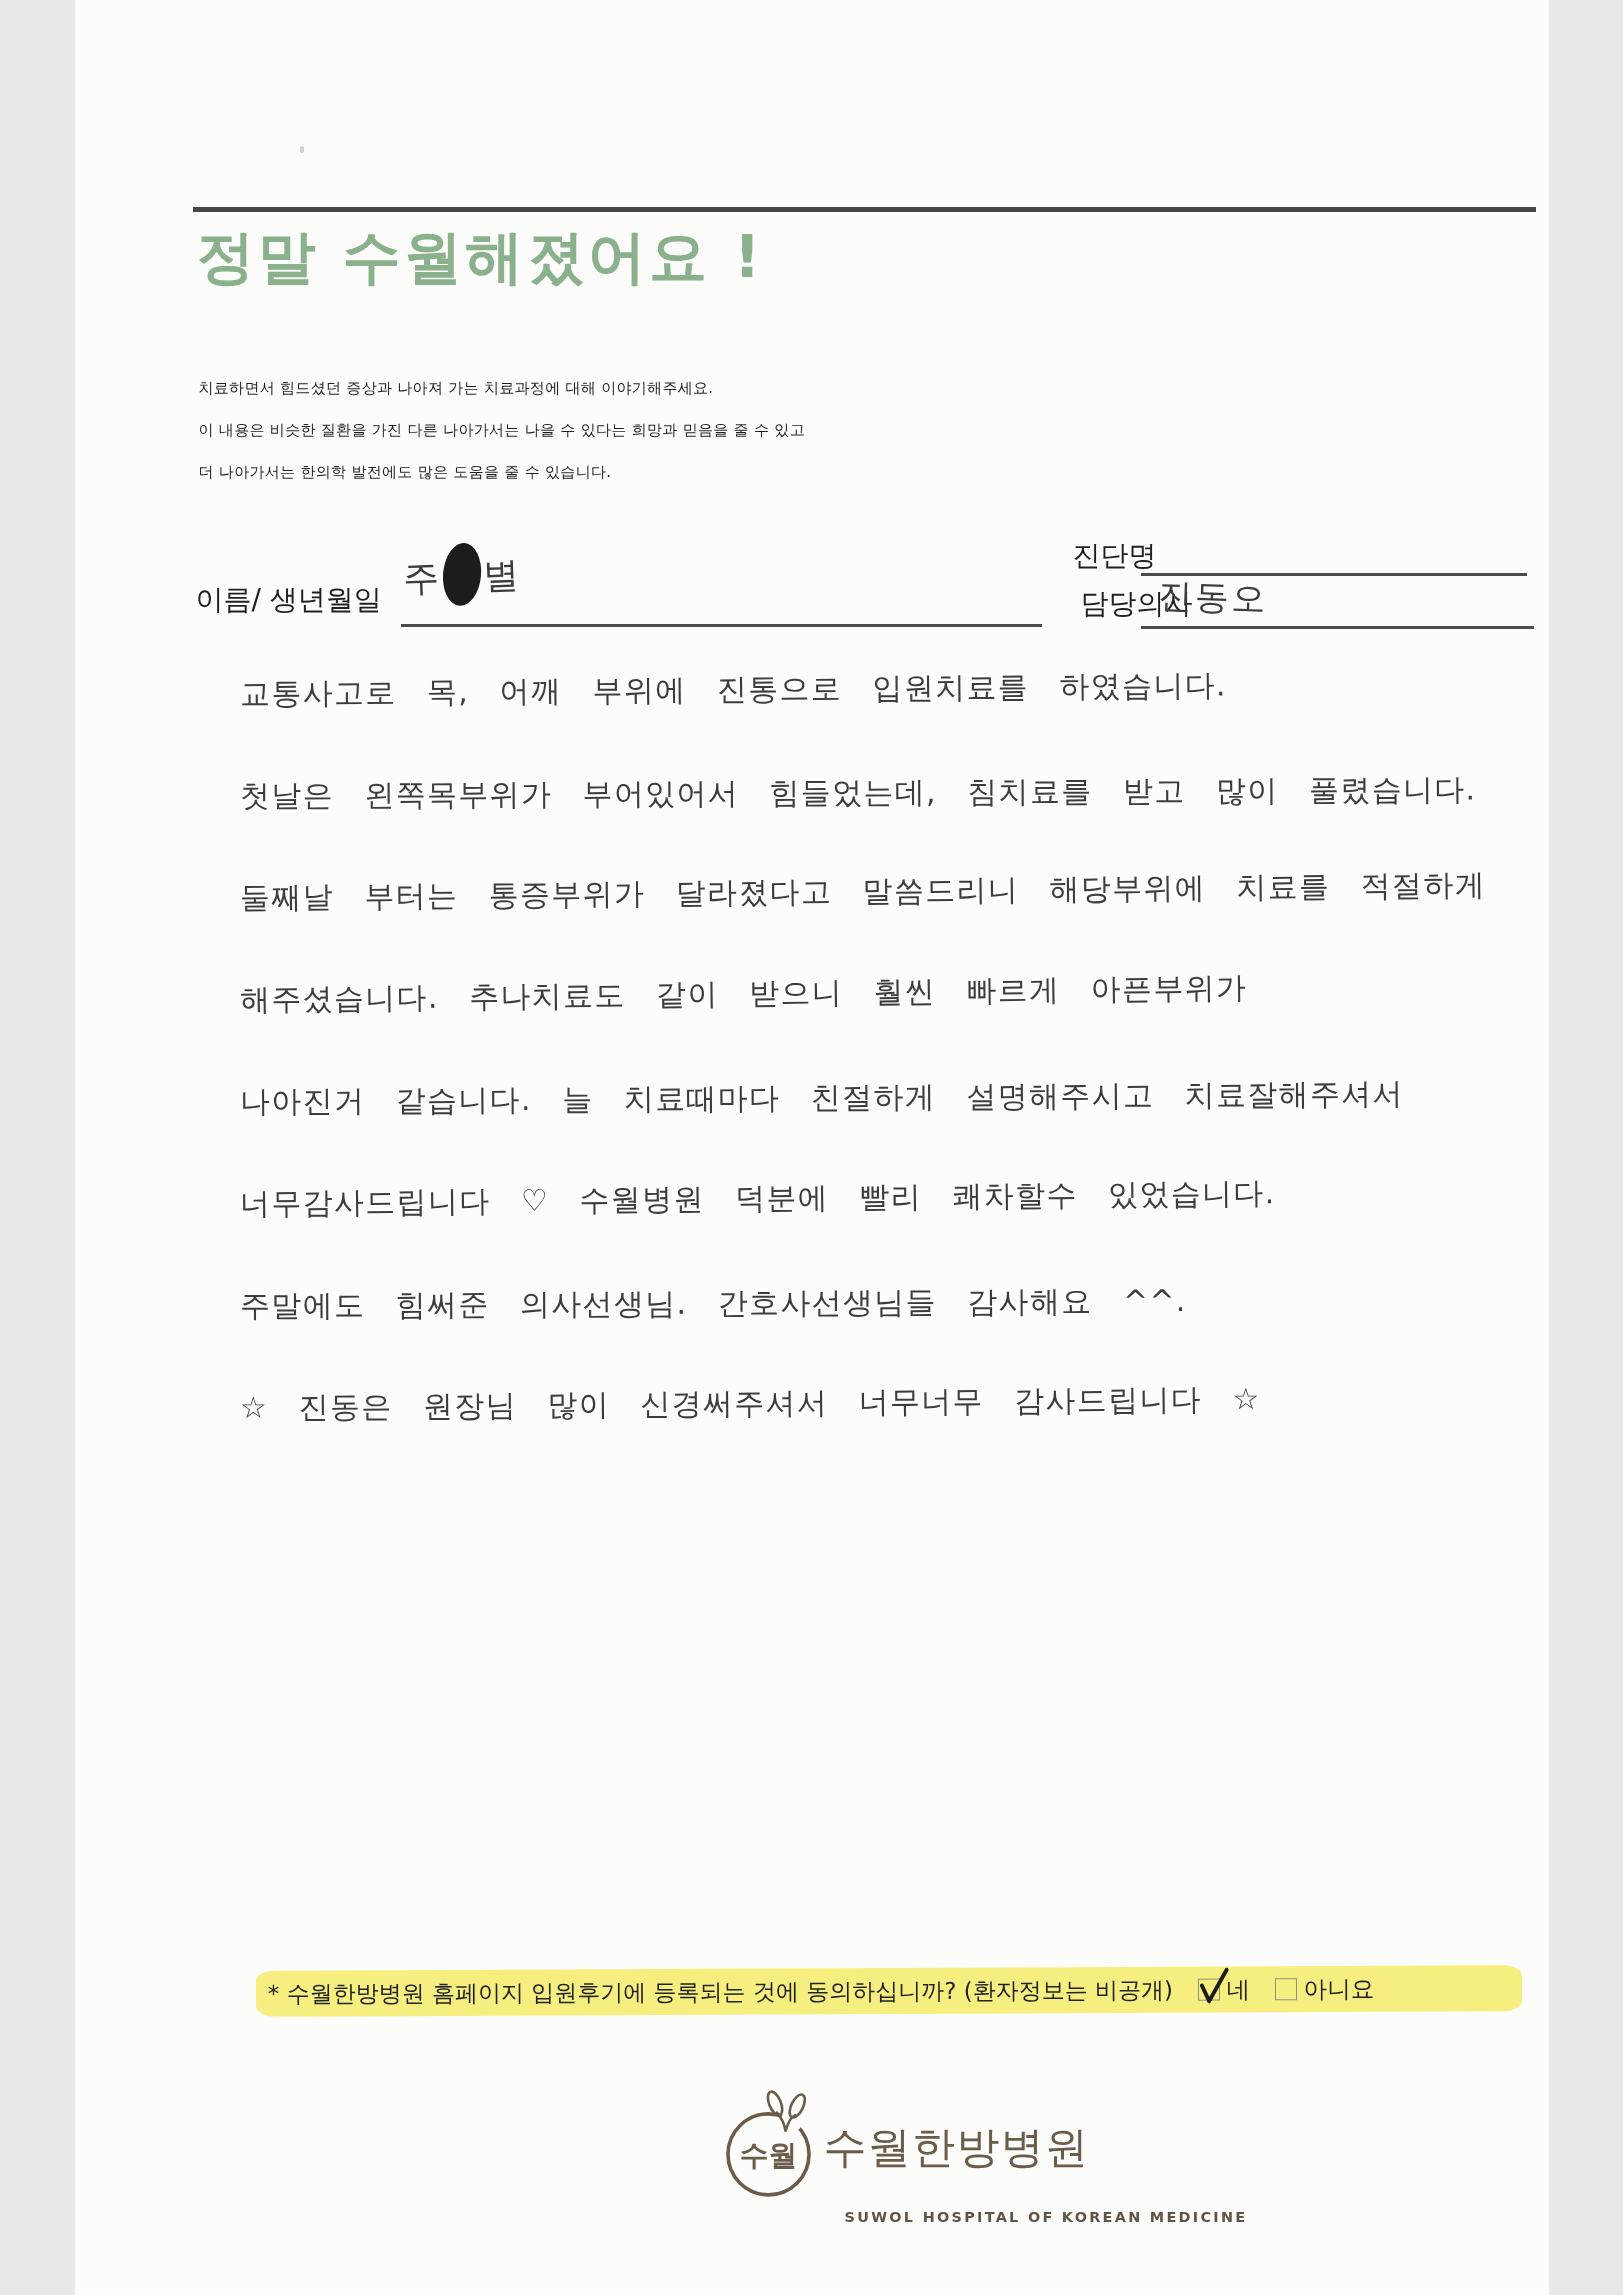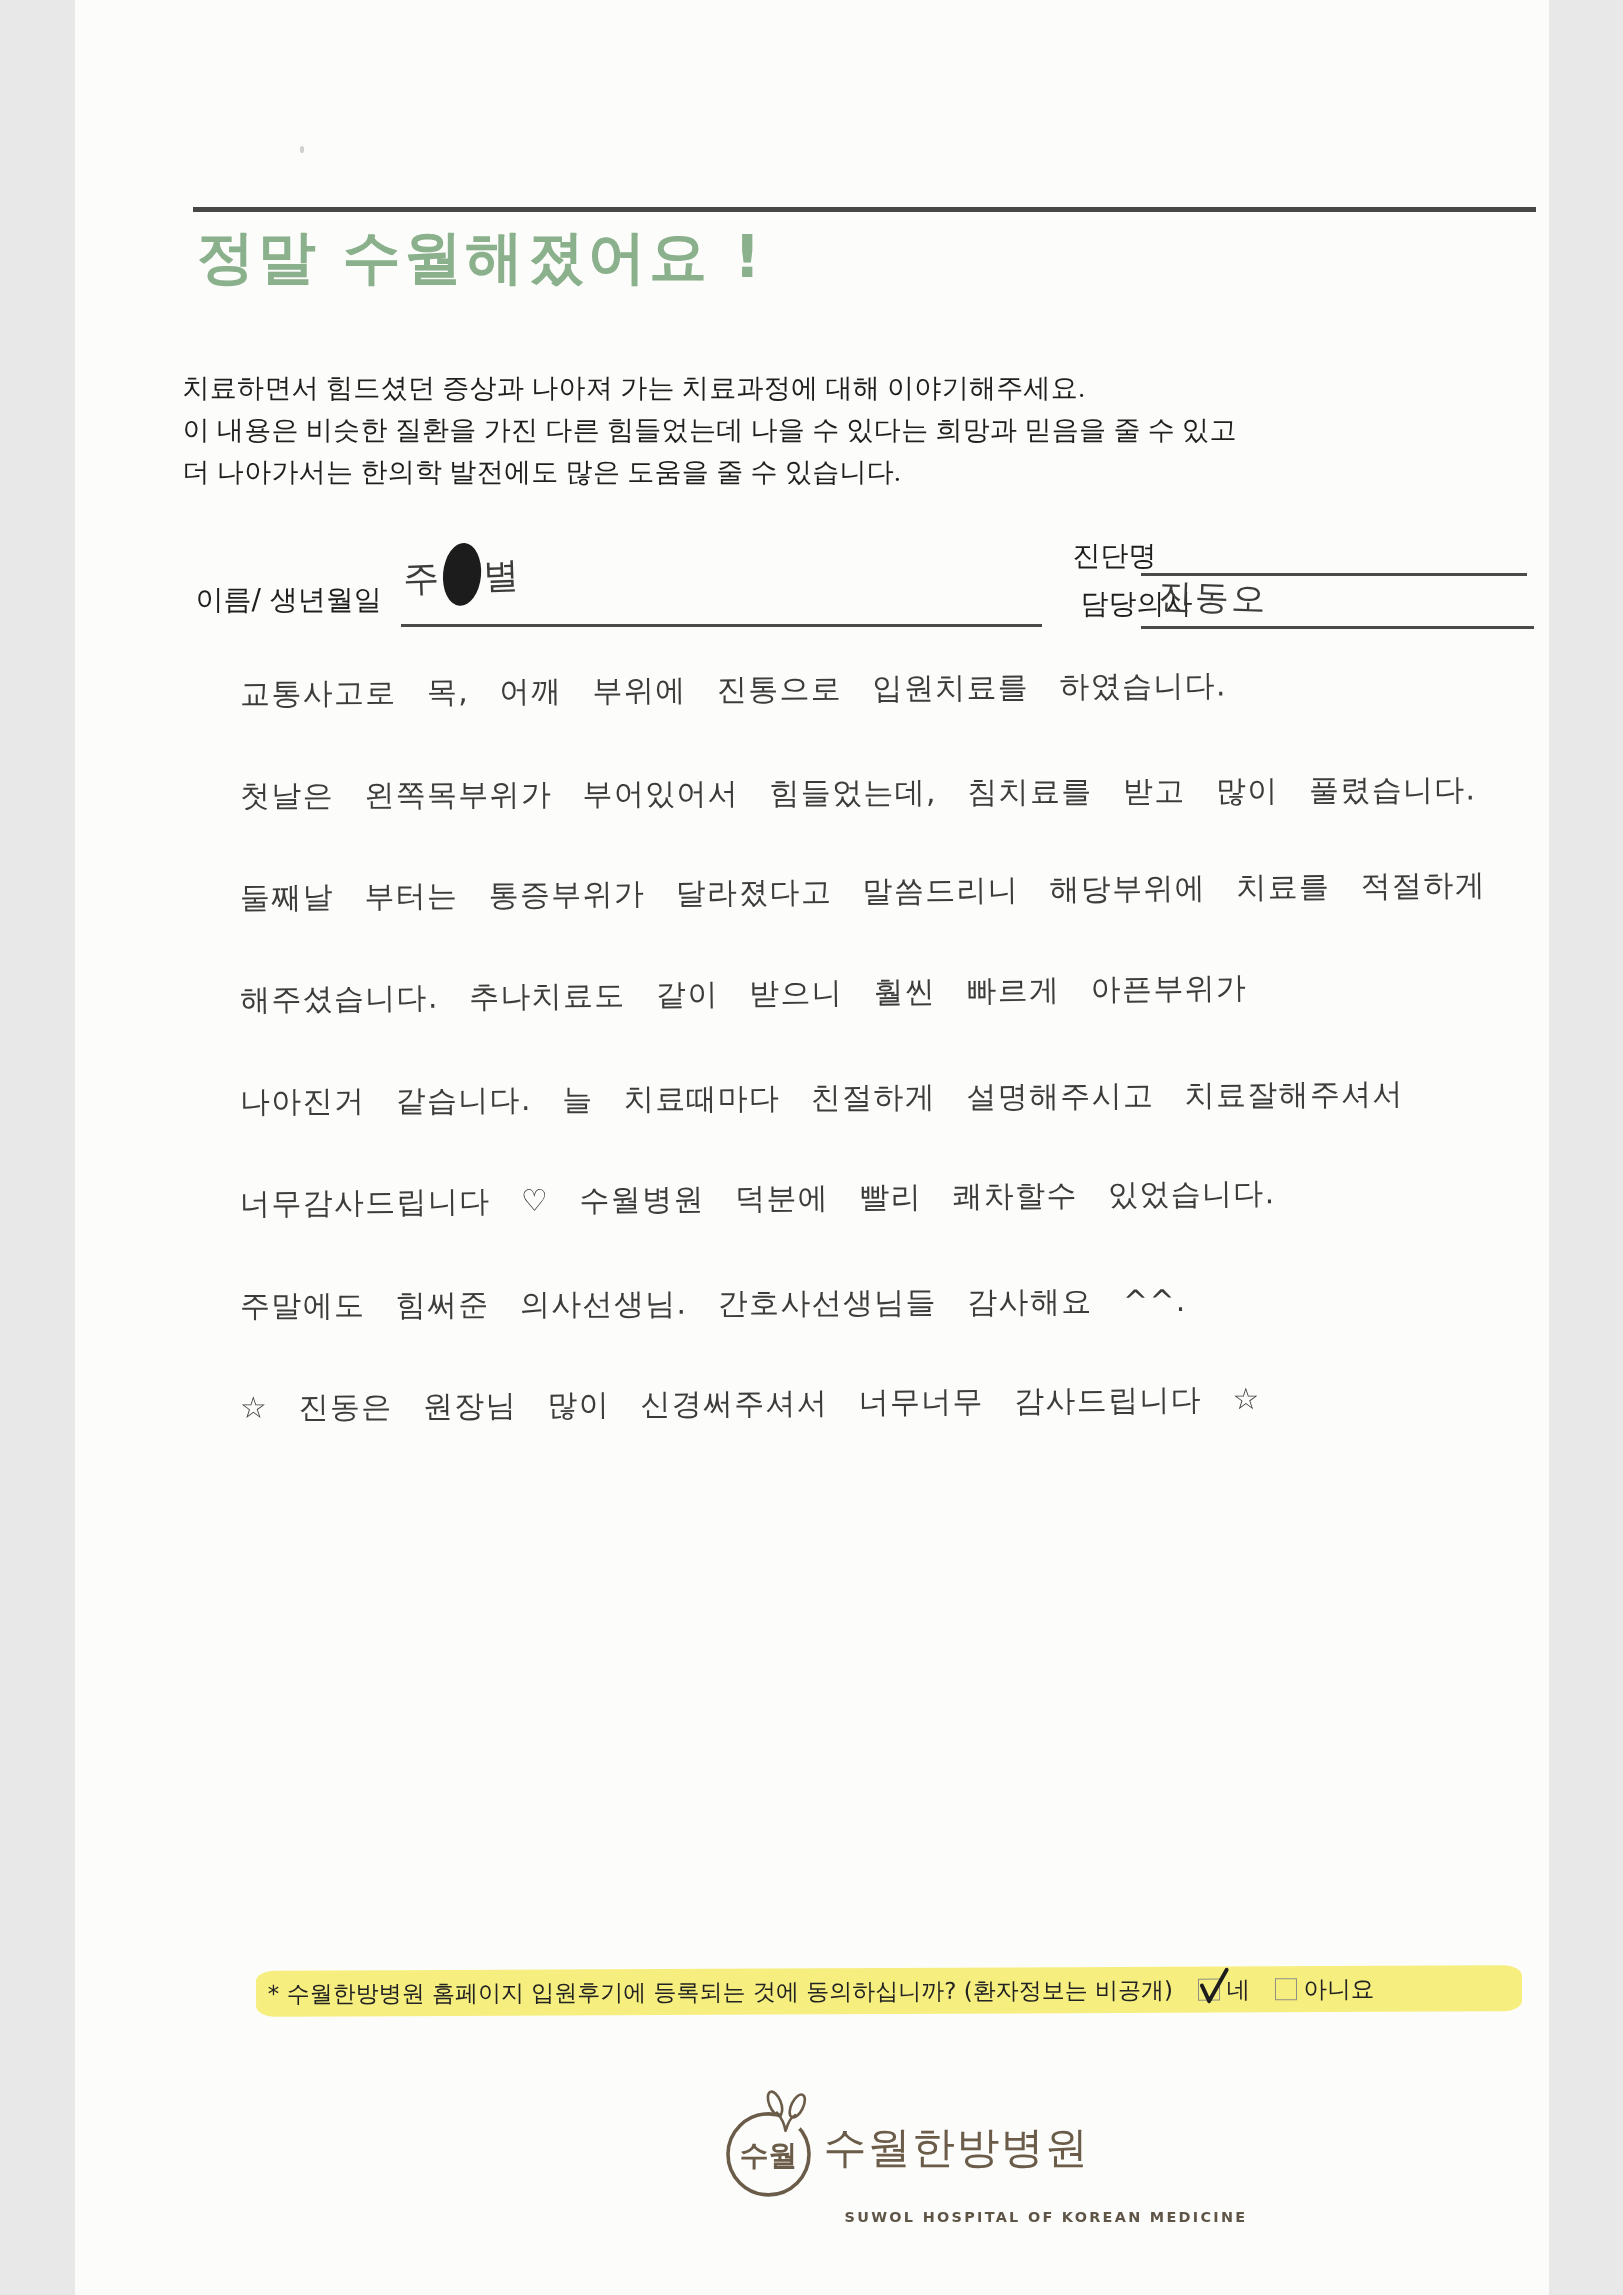--- a/index.html
+++ b/index.html
@@ -19,24 +19,23 @@
   .artifact-dot{position:absolute;left:225px;top:146px;width:4.6px;height:6.5px;
     background:#b9b9b9;border-radius:50%;opacity:.65;}
   .top-rule{position:absolute;left:118px;top:207px;width:1343px;height:4.6px;
     background:var(--rule);}
   .title{
     position:absolute;left:122px;top:219px;margin:0;
     font-size:58px;font-weight:bold;letter-spacing:3.3px;
     color:var(--title-green);white-space:nowrap;
   }
   .intro{
-    position:absolute;left:108px;top:367px;
-    font-size:27px;line-height:42px;color:var(--printed);letter-spacing:0.3px;
+    position:absolute;left:124px;top:367px;
+    font-size:15px;line-height:42px;color:var(--printed);letter-spacing:0.3px;
     white-space:nowrap;
-    font-family:Liberation Serif, serif;
   }
   .field-label{position:absolute;font-size:28px;color:var(--printed);white-space:nowrap;}
   .name-label{left:121px;top:581px;text-align:right;}
   .diagnosis-label{left:998px;top:537px;}
   .doctor-label{left:970px;top:585px;margin-left:36px;}
   .uline{position:absolute;height:3.3px;background:#4a4a4a;}
   .name-line{left:326px;top:624px;width:641px;}
   .diagnosis-line{left:1066px;top:573px;width:386px;}
   .doctor-line{left:1066px;top:626px;width:393px;}
   .hand{color:var(--ink);white-space:nowrap;}
@@ -96,21 +95,21 @@
 <div class="page">
 
   <div class="artifact-dot"></div>
 
   <div class="top-rule"></div>
 
   <h1 class="title">정말 수월해졌어요 !</h1>
 
   <div class="intro">
     <div>치료하면서 힘드셨던 증상과 나아져 가는 치료과정에 대해 이야기해주세요.</div>
-    <div>이 내용은 비슷한 질환을 가진 다른 힘들었는데 나을 수 있다는 희망과 믿음을 줄 수 있고</div>
+    <div>이 내용은 비슷한 질환을 가진 다른 나아가서는 나을 수 있다는 희망과 믿음을 줄 수 있고</div>
     <div>더 나아가서는 한의학 발전에도 많은 도움을 줄 수 있습니다.</div>
   </div>
 
   <div class="field-label name-label">이름/ 생년월일</div>
   <div class="hand name-script">
     <span>주</span><span class="redaction"></span><span>별</span>
   </div>
   <div class="uline name-line"></div>
 
   <div class="field-label diagnosis-label">진단명</div>

